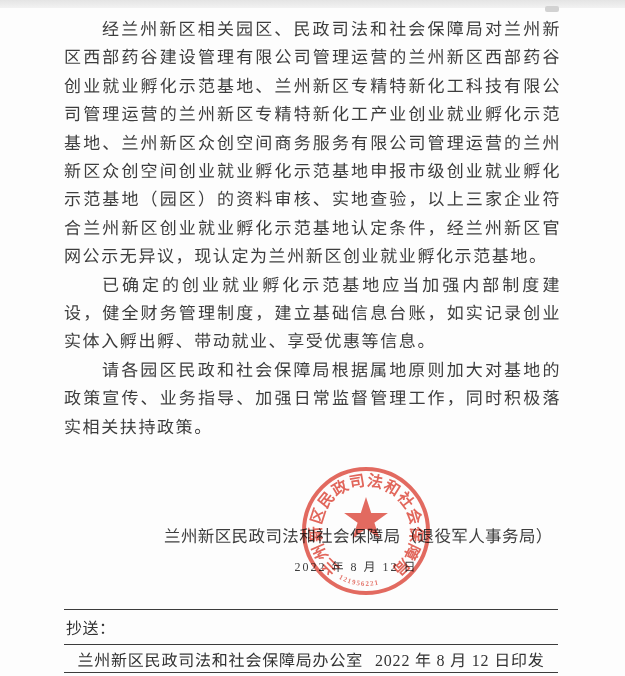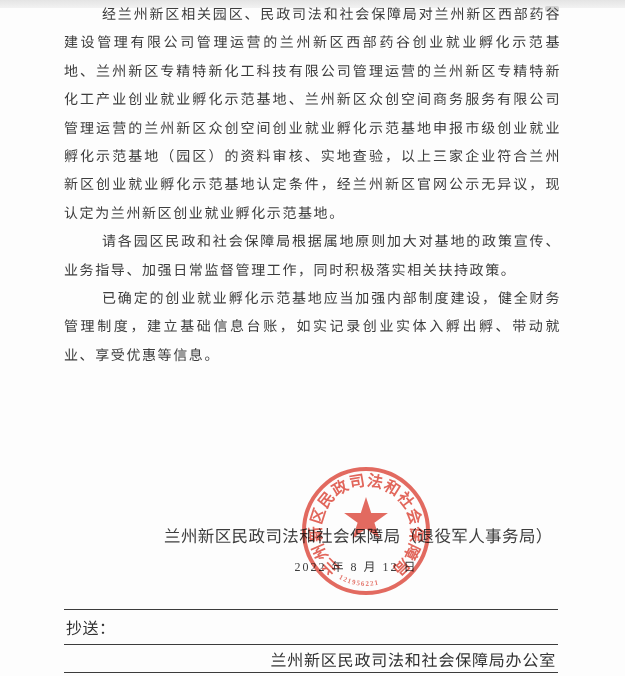--- a/index.html
+++ b/index.html
@@ -26,24 +26,24 @@
     position: absolute;
     top: 6px; left: 545px;
     width: 14px; height: 6px;
     background: #d2d2d2;
     border-radius: 2px;
   }
 
   
   .doc-body {
     position: absolute;
-    top: 1px;
+    top: 16px;
     left: 64px;
     width: 497px;
-    font-size: 14px;
+    font-size: 17px;
     line-height: 28.4px;
     letter-spacing: 1.6px;
     text-align: justify;
     text-justify: inter-character;
     color: #3d3d3d;
   }
   .doc-body p {
     text-indent: 38px;
   }
 
@@ -99,38 +99,38 @@
     border-top: 1.5px solid #3c3c3c;
     height: 35px;
     padding: 0 2px;
     letter-spacing: 0.5px;
   }
   .cc-label { margin-right: 6px; white-space: nowrap; text-align: right; }
   .print-row {
     border-top: 1.5px solid #3c3c3c;
     border-bottom: 1.5px solid #3c3c3c;
     height: 29px;
-    justify-content: flex-end;
+    justify-content: center;
     padding: 0 2px;
     letter-spacing: 0.8px;
     gap: 12px;
   }
 </style>
 </head>
 <body>
 
 <div class="page">
 
   <div class="scan-strip"></div>
   <div class="scan-speck"></div>
 
   <div class="doc-body">
     <p>经兰州新区相关园区、民政司法和社会保障局对兰州新区西部药谷建设管理有限公司管理运营的兰州新区西部药谷创业就业孵化示范基地、兰州新区专精特新化工科技有限公司管理运营的兰州新区专精特新化工产业创业就业孵化示范基地、兰州新区众创空间商务服务有限公司管理运营的兰州新区众创空间创业就业孵化示范基地申报市级创业就业孵化示范基地（园区）的资料审核、实地查验，以上三家企业符合兰州新区创业就业孵化示范基地认定条件，经兰州新区官网公示无异议，现认定为兰州新区创业就业孵化示范基地。</p>
+    <p>已确定的创业就业孵化示范基地应当加强内部制度建设，健全财务管理制度，建立基础信息台账，如实记录创业实体入孵出孵、带动就业、享受优惠等信息。</p>
     <p>请各园区民政和社会保障局根据属地原则加大对基地的政策宣传、业务指导、加强日常监督管理工作，同时积极落实相关扶持政策。</p>
-    <p>已确定的创业就业孵化示范基地应当加强内部制度建设，健全财务管理制度，建立基础信息台账，如实记录创业实体入孵出孵、带动就业、享受优惠等信息。</p>
   </div>
 
   <div class="sign-block">
     <div class="sign-issuer">兰州新区民政司法和社会保障局（退役军人事务局）</div>
     <div class="sign-date">2022 年 8 月 12 日</div>
   </div>
 
   <svg class="seal" viewBox="-67 -67 134 134" aria-hidden="true">
     <defs>
       <path id="sealArcTop" d="M -25.8,36.9 A 45,45 0 1 1 25.8,36.9" fill="none"></path>
@@ -145,16 +145,17 @@
       <textPath href="#sealArcBottom" startOffset="3">121956221</textPath>
     </text>
   </svg>
 
   <div class="footer">
     <div class="footer-row cc-row">
       <span class="cc-label">抄送：</span>
     </div>
     <div class="footer-row print-row">
       <span>兰州新区民政司法和社会保障局办公室</span>
+      <span>2022 年 8 月 12 日印发</span>
     </div>
   </div>
 
 </div>
 
 </body></html>

